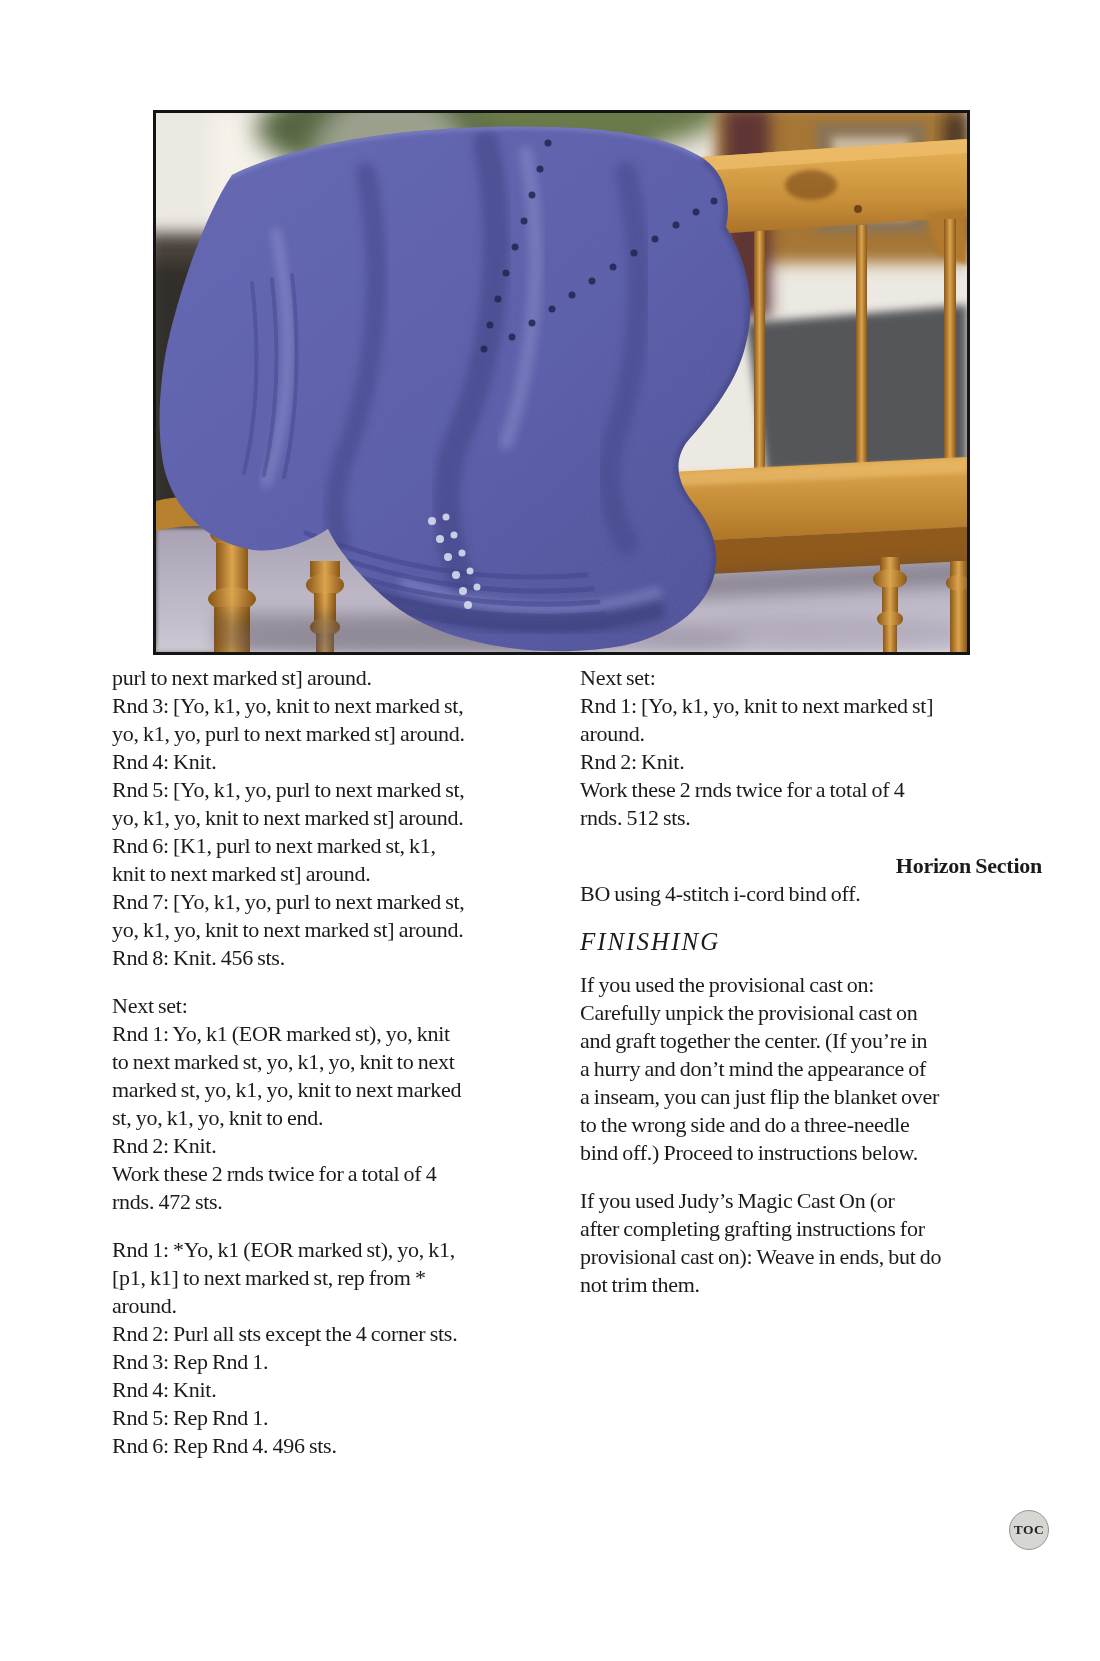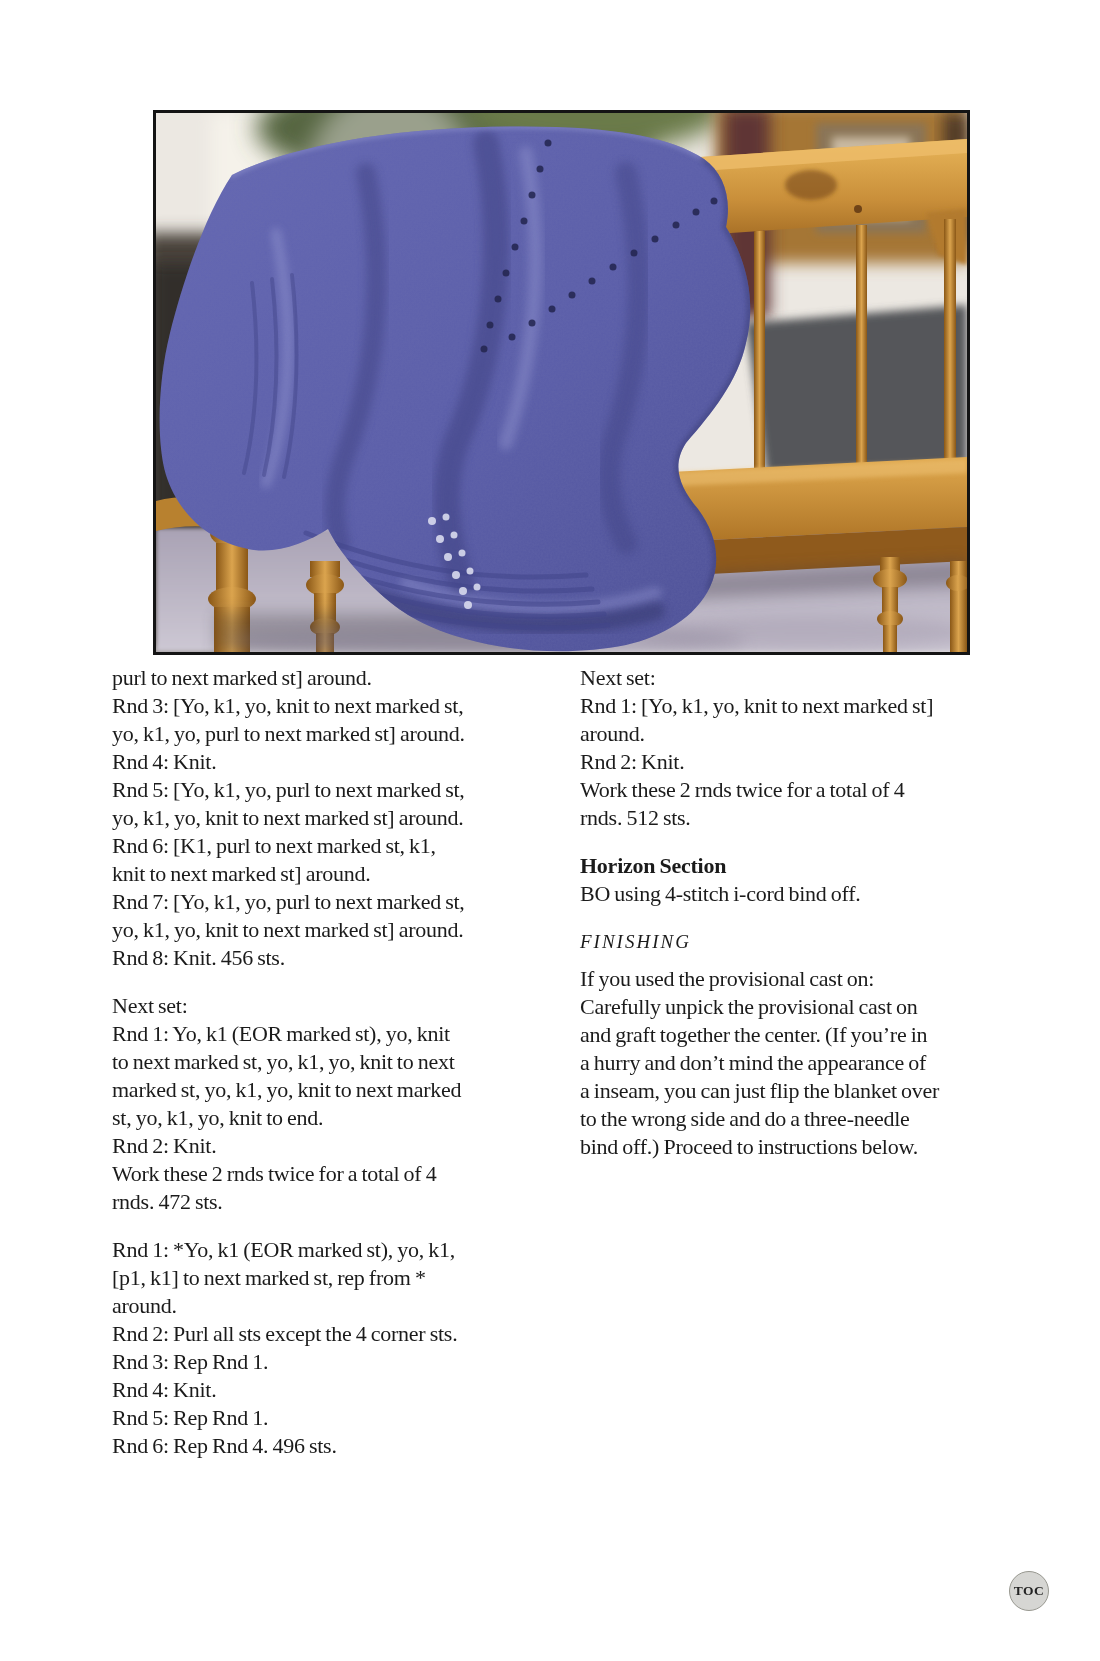--- a/index.html
+++ b/index.html
@@ -12,24 +12,24 @@
     border:3px solid #141414;background:#e9e5df;
   }
   .photo-frame svg{display:block;}
   .col{
     position:absolute;top:664px;width:462px;
     font-size:22px;line-height:28px;letter-spacing:-0.25px;word-spacing:-1px;
   }
   .col-left{left:112px;}
   .col-right{left:580px;}
   .blk{margin:0 0 20px 0;white-space:pre-line;}
-  .blk.bold{font-weight:bold;margin-bottom:0;}
-  .blk.fin{font-style:italic;font-size:19px;letter-spacing:2px;word-spacing:0;margin-bottom:9px;}
+  .blk.bold{font-weight:bold;margin-bottom:0;text-align:right;}
+  .blk.fin{font-style:italic;font-size:25px;letter-spacing:2px;word-spacing:0;margin-bottom:15px;}
   .toc-btn{
-    position:absolute;left:1009px;top:1571px;width:40px;height:40px;border-radius:50%;
+    position:absolute;left:1009px;top:1510px;width:40px;height:40px;border-radius:50%;
     background:#d6d6d3;border:1px solid #97978f;box-sizing:border-box;
     display:flex;align-items:center;justify-content:center;
     font-weight:bold;font-size:13.5px;letter-spacing:0.5px;color:#232323;cursor:pointer;
   }
 </style>
 </head>
 <body>
 
 <div class="page">
 
@@ -253,17 +253,21 @@
     <div class="blk bold">Horizon Section</div>
     <div class="blk">BO using 4-stitch i-cord bind off.</div>
     <div class="blk fin">FINISHING</div>
     <div class="blk">If you used the provisional cast on:
 Carefully unpick the provisional cast on
 and graft together the center. (If you’re in
 a hurry and don’t mind the appearance of
 a inseam, you can just flip the blanket over
 to the wrong side and do a three-needle
 bind off.) Proceed to instructions below.</div>
+    <div class="blk">If you used Judy’s Magic Cast On (or
+after completing grafting instructions for
+provisional cast on): Weave in ends, but do
+not trim them.</div>
   </div>
 
   <div class="toc-btn">TOC</div>
 
 </div>
 
 </body></html>

